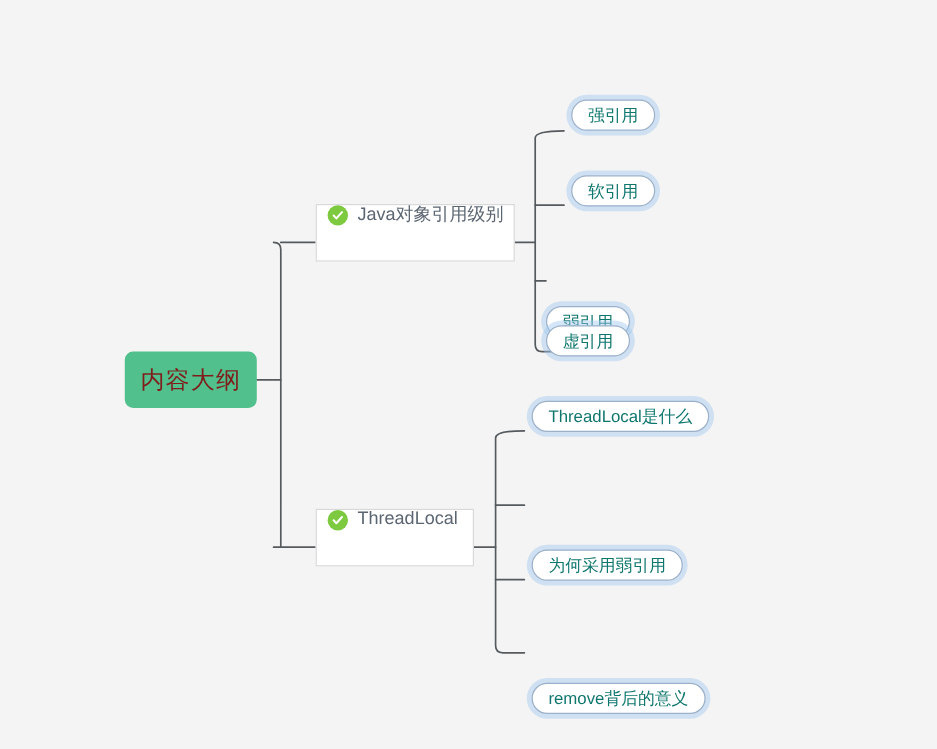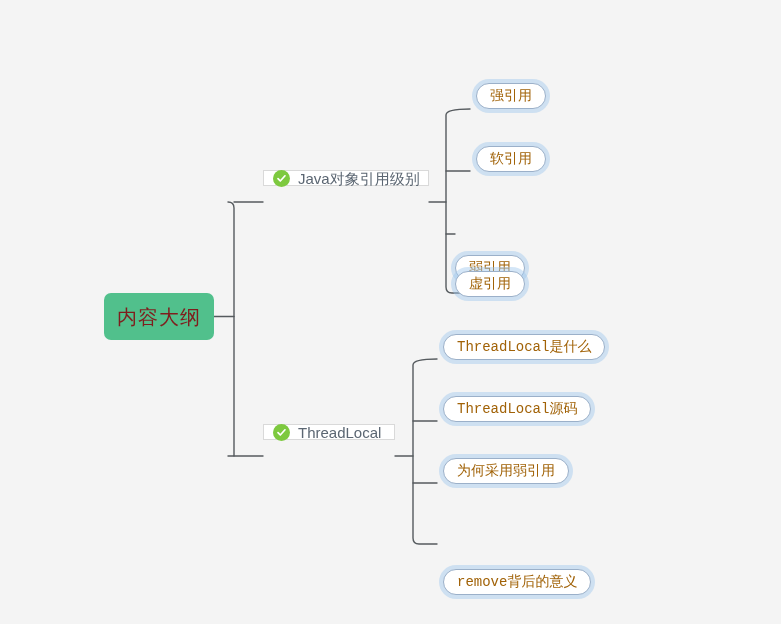--- a/index.html
+++ b/index.html
@@ -61,24 +61,24 @@
     line-height: 1;
     white-space: nowrap;
   }
 
   
   .branch-node {
     position: absolute;
     background: #ffffff;
     border: 1px solid #d9d9d9;
     display: flex;
-    align-items: center;
+    align-items: flex-start;
     padding: 0 11px 0 9px;
     box-sizing: border-box;
-    height: 16px;
+    height: 48px;
   }
   .branch-node .branch-label {
     font-size: 15px;
     color: #5b6672;
     white-space: nowrap;
     line-height: 1;
   }
 
   .check-icon {
     width: 17px;
@@ -116,24 +116,23 @@
     height: 26px;
     display: flex;
     align-items: center;
     justify-content: center;
     padding: 0 13px;
     box-sizing: border-box;
     box-shadow: 0 0 0 4px rgba(160, 200, 238, 0.45);
   }
   .leaf-node .leaf-label {
     font-size: 14px;
-    color: #a16207;
+    color: #0f766e;
     white-space: nowrap;
     line-height: 1;
-    font-family: Liberation Mono, monospace;
   }
 
   #leaf-strong    { left: 476px; top: 83px;  }
   #leaf-soft      { left: 476px; top: 146px; justify-content: center; }
   #leaf-weak      { left: 455px; top: 209px; margin-top: 46px; }
   #leaf-phantom   { left: 455px; top: 271px; }
 
   #leaf-tl-what   { left: 443px; top: 334px; }
   #leaf-tl-source { left: 443px; top: 396px; }
   #leaf-tl-why    { left: 443px; top: 458px; }
@@ -200,23 +199,20 @@
   <div class="leaf-node" id="leaf-weak">
     <span class="leaf-label">弱引用</span>
   </div>
   <div class="leaf-node" id="leaf-phantom">
     <span class="leaf-label">虚引用</span>
   </div>
 
   <div class="leaf-node" id="leaf-tl-what">
     <span class="leaf-label">ThreadLocal是什么</span>
   </div>
-  <div class="leaf-node" id="leaf-tl-source">
-    <span class="leaf-label">ThreadLocal源码</span>
-  </div>
   <div class="leaf-node" id="leaf-tl-why">
     <span class="leaf-label">为何采用弱引用</span>
   </div>
   <div class="leaf-node" id="leaf-tl-remove">
     <span class="leaf-label">remove背后的意义</span>
   </div>
 
 </div>
 
 </body></html>

